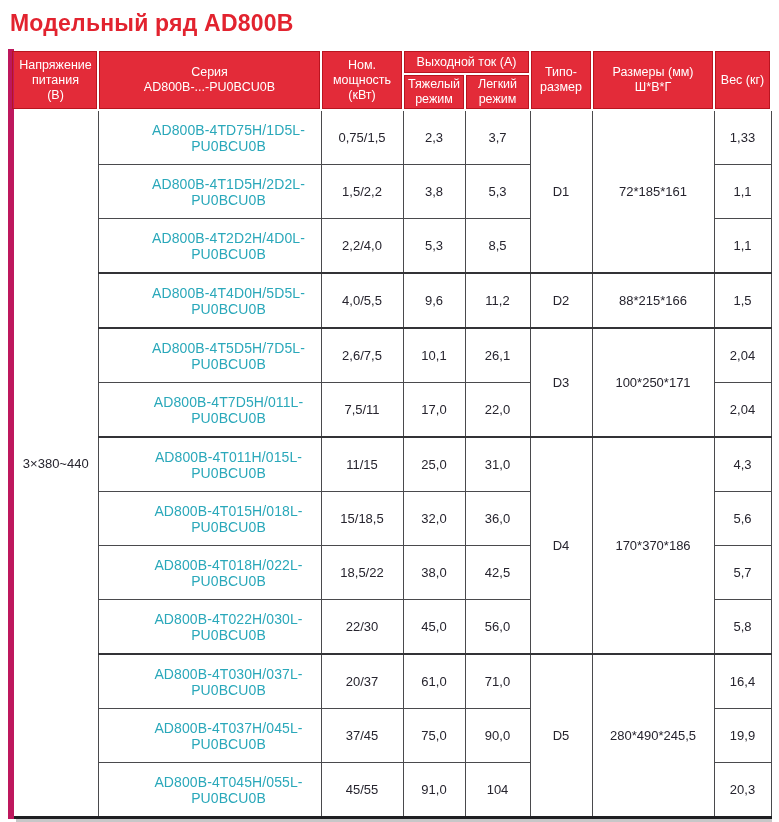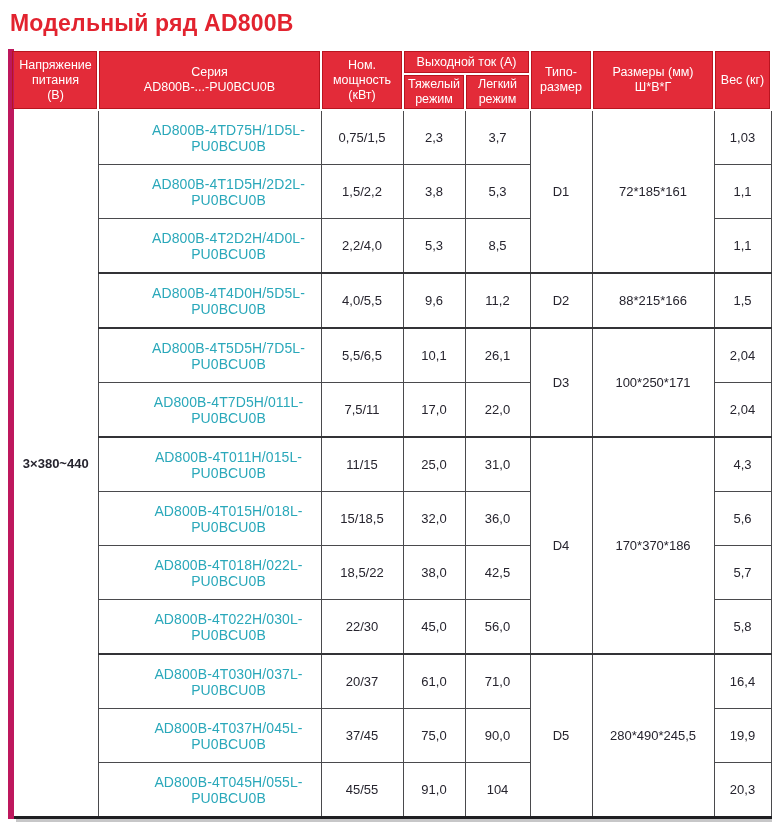--- a/index.html
+++ b/index.html
@@ -56,21 +56,21 @@
     text-align: center;
     vertical-align: middle;
     font-size: 13px;
     height: 53px;
     padding: 0 2px;
     background: #ffffff;
     overflow: hidden;
   }
   tbody tr.group-start td { border-top: 2px solid #333336; }
   td.series  { color: var(--series-teal, #2aa8ba); font-size: 14px; letter-spacing: 0.1px; padding-left: 40px; }
-  td.voltage { font-size: 13px; font-weight: bold; }
+  td.voltage { font-size: 13px; }
   .table-shadow {
     height: 3px;
     width: 756px;
     margin-left: 8px;
     background: #a9a9ab;
     opacity: 0.65;
   }
 </style>
 </head>
 <body>
@@ -115,21 +115,21 @@
     </thead>
     <tbody>
         <tr class="group-start">
           <td class="voltage" rowspan="13">3×380~440</td>
           <td class="series">AD800B-4TD75H/1D5L-PU0BCU0B</td>
           <td>0,75/1,5</td>
           <td>2,3</td>
           <td>3,7</td>
           <td rowspan="3">D1</td>
           <td rowspan="3">72*185*161</td>
-          <td>1,03</td>
+          <td>1,33</td>
         </tr>
         <tr>
           <td class="series">AD800B-4T1D5H/2D2L-PU0BCU0B</td>
           <td>1,5/2,2</td>
           <td>3,8</td>
           <td>5,3</td>
           <td>1,1</td>
         </tr>
         <tr>
           <td class="series">AD800B-4T2D2H/4D0L-PU0BCU0B</td>
@@ -142,21 +142,21 @@
           <td class="series">AD800B-4T4D0H/5D5L-PU0BCU0B</td>
           <td>4,0/5,5</td>
           <td>9,6</td>
           <td>11,2</td>
           <td>D2</td>
           <td>88*215*166</td>
           <td>1,5</td>
         </tr>
         <tr class="group-start">
           <td class="series">AD800B-4T5D5H/7D5L-PU0BCU0B</td>
-          <td>5,5/6,5</td>
+          <td>2,6/7,5</td>
           <td>10,1</td>
           <td>26,1</td>
           <td rowspan="2">D3</td>
           <td rowspan="2">100*250*171</td>
           <td>2,04</td>
         </tr>
         <tr>
           <td class="series">AD800B-4T7D5H/011L-PU0BCU0B</td>
           <td>7,5/11</td>
           <td>17,0</td>

